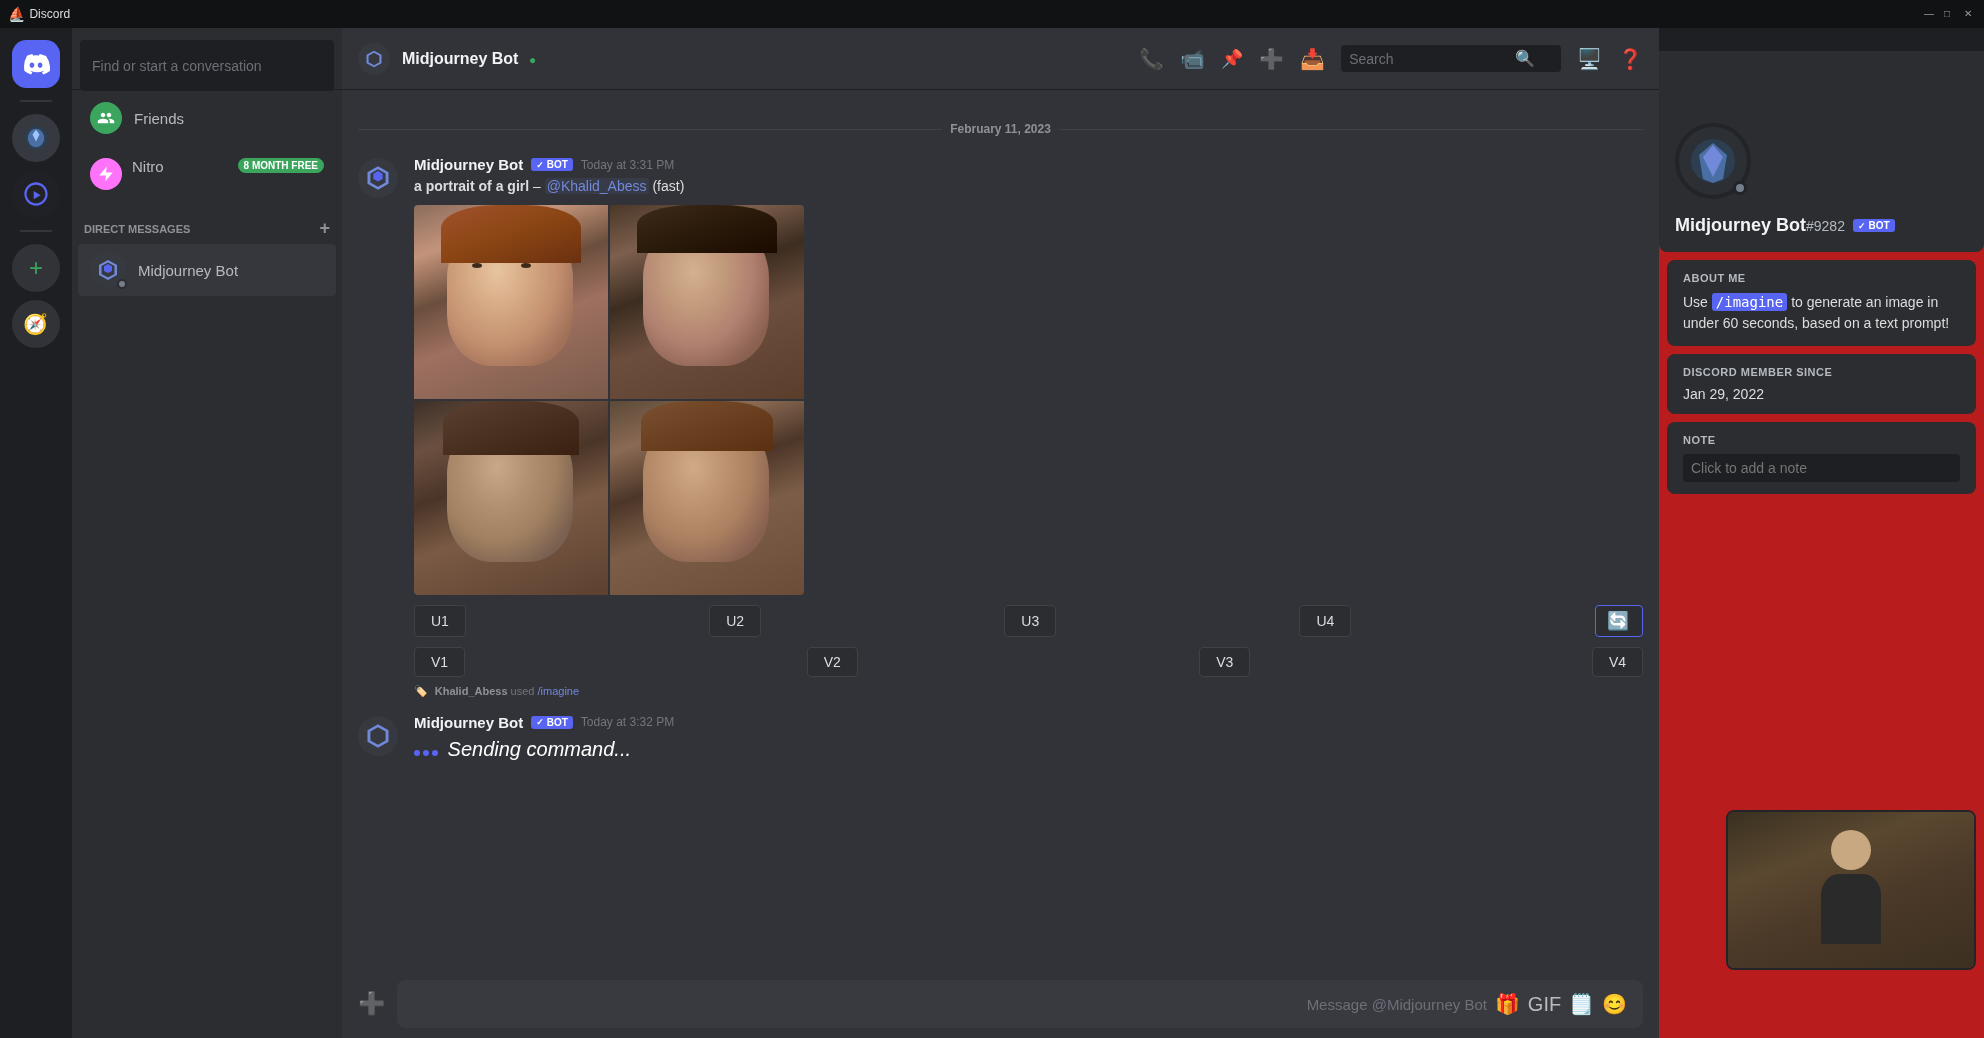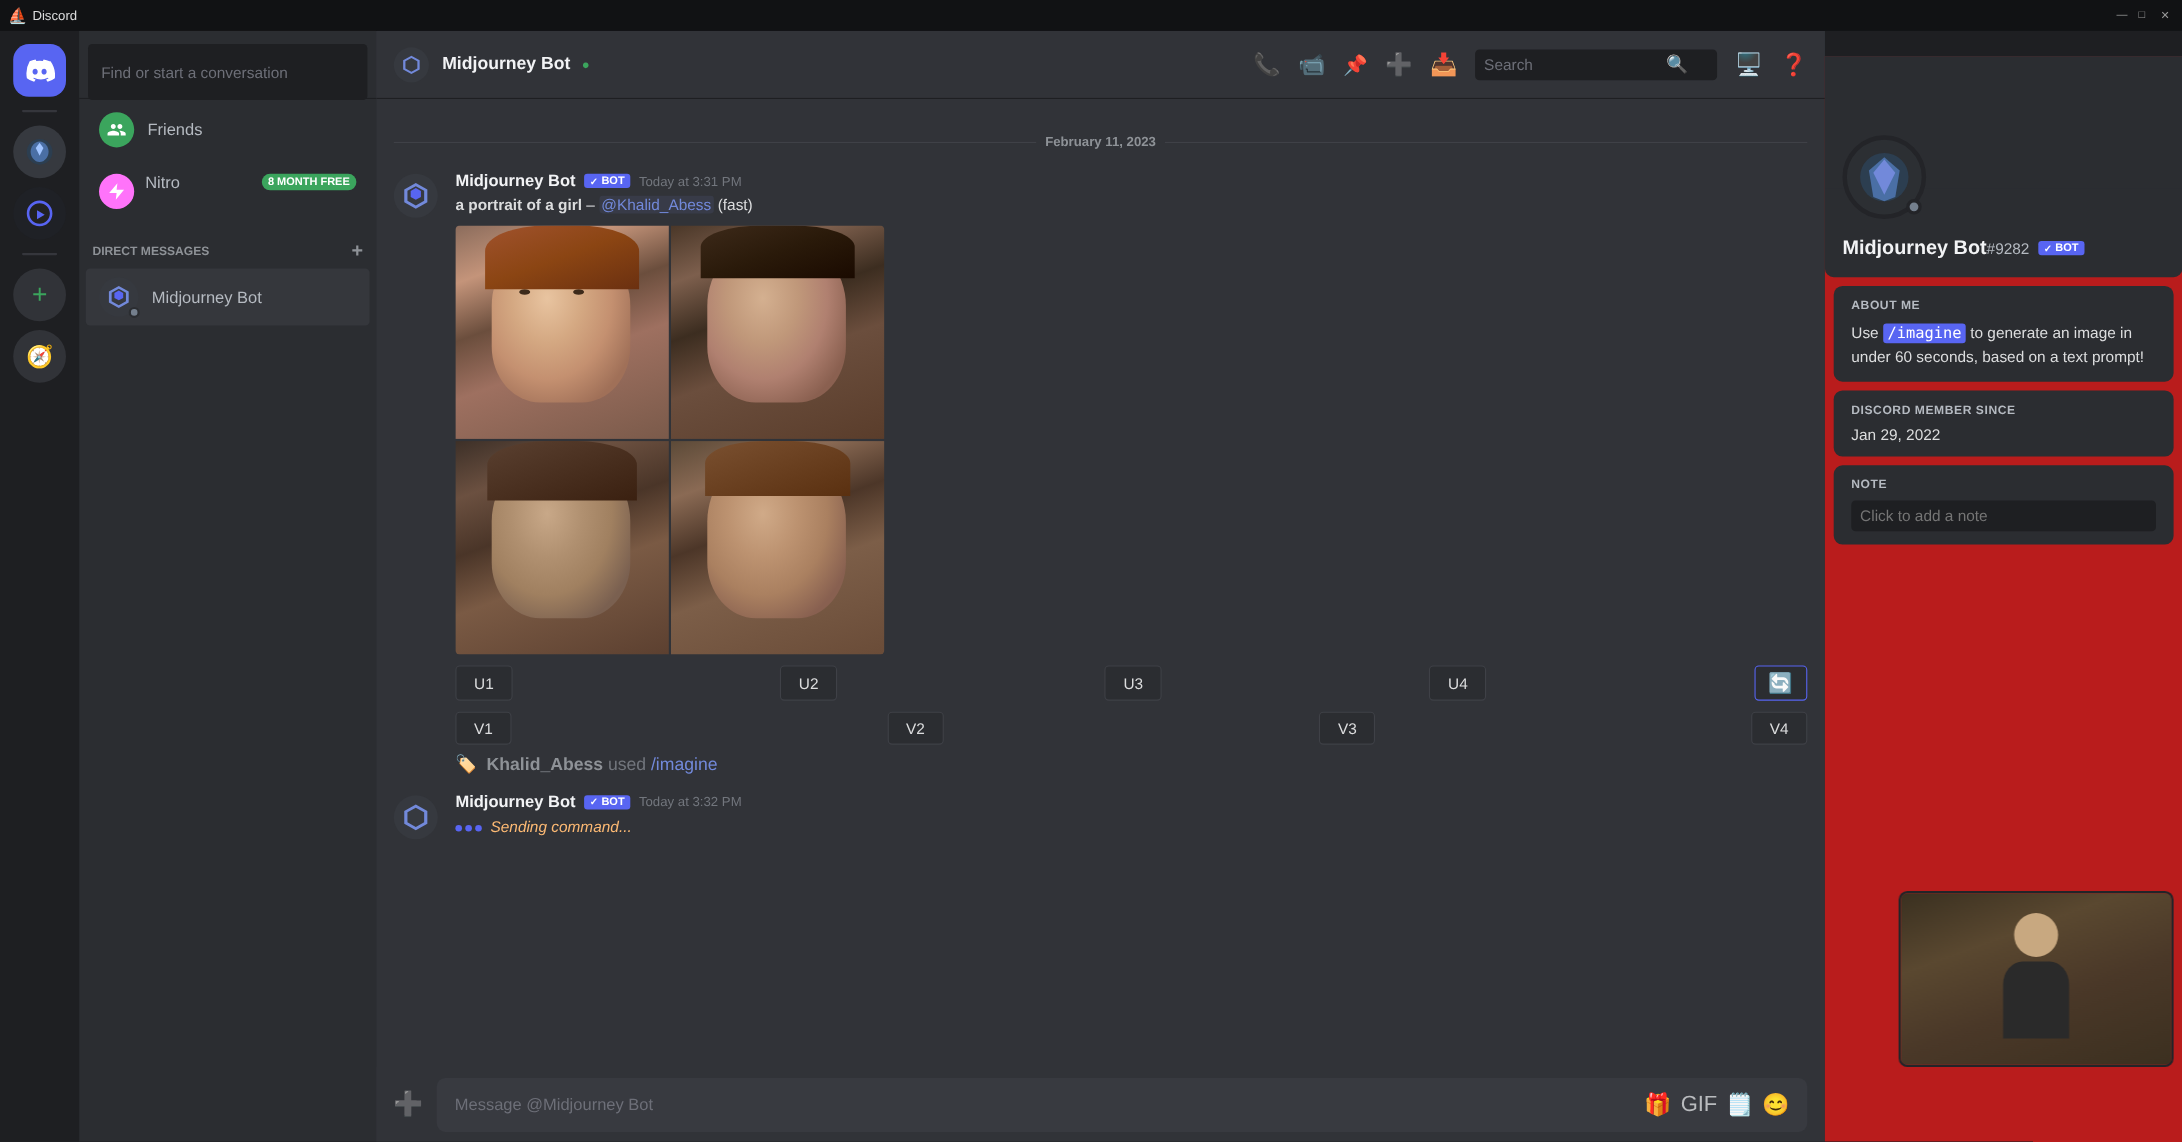--- a/index.html
+++ b/index.html
@@ -462,23 +462,23 @@
       font-size: 18px;
       padding: 4px 12px;
       cursor: pointer;
       display: flex;
       align-items: center;
       justify-content: center;
     }
 
     
     .sending-message {
-      color: #fdba74;
+      color: #ffffff;
       font-style: italic;
-      font-size: 14px;
+      font-size: 20px;
     }
     .sending-dots {
       display: inline-flex;
       gap: 3px;
       margin-right: 4px;
     }
     .sending-dot {
       width: 6px;
       height: 6px;
       border-radius: 50%;
@@ -503,20 +503,21 @@
       align-items: center;
       gap: 8px;
     }
     .message-input {
       flex: 1;
       background: transparent;
       border: none;
       color: #dcddde;
       font-size: 15px;
       outline: none;
+      text-align: right;
     }
     .message-input::placeholder { color: #6d6f78; }
     .input-icon {
       color: #b9bbbe;
       font-size: 20px;
       cursor: pointer;
     }
 
     
     .right-panel {
@@ -656,21 +657,21 @@
       height: 70px;
       background: #2a2a2a;
       border-radius: 30% 30% 0 0;
       margin: 4px auto 0;
     }
 
     
     .khalid-message {
       padding: 4px 16px 4px 72px;
       color: #72767d;
-      font-size: 16px;
+      font-size: 11px;
     }
     .khalid-message .slash-command {
       color: #7289da;
     }
   </style>
 </head>
 <body>
 
 <div class="titlebar">
   <span style="font-size:14px; color: #5865f2;">⛵</span>

